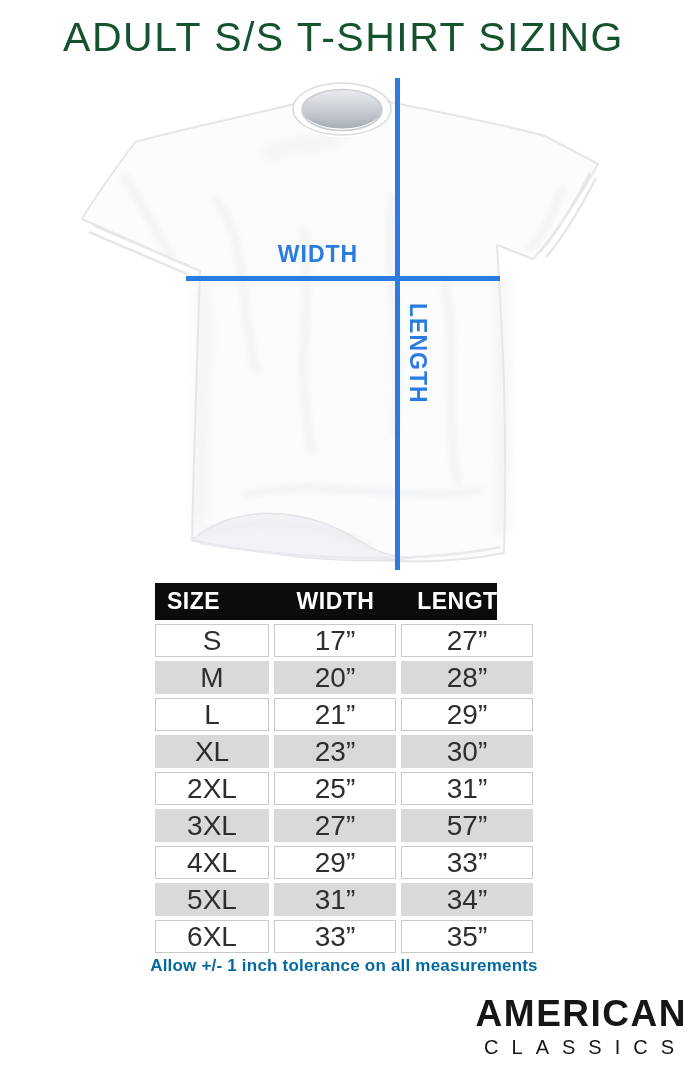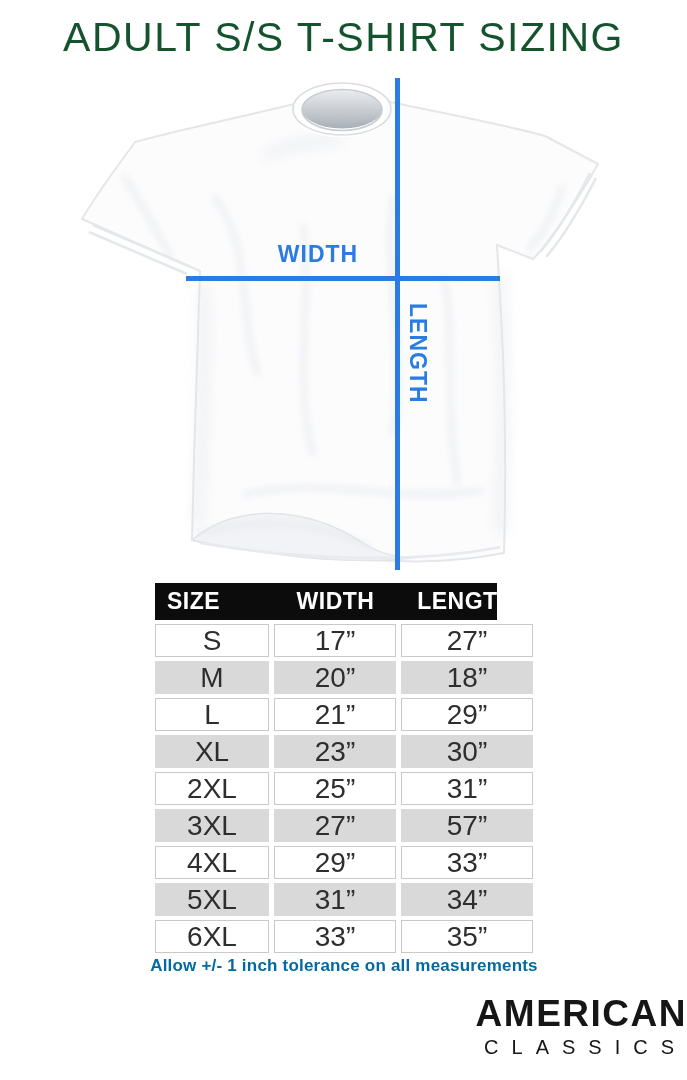--- a/index.html
+++ b/index.html
@@ -155,21 +155,21 @@
     </div>
     <div class="tbody">
         <div class="trow">
           <div class="tcell">S</div>
           <div class="tcell">17”</div>
           <div class="tcell">27”</div>
         </div>
         <div class="trow alt">
           <div class="tcell">M</div>
           <div class="tcell">20”</div>
-          <div class="tcell">18”</div>
+          <div class="tcell">28”</div>
         </div>
         <div class="trow">
           <div class="tcell">L</div>
           <div class="tcell">21”</div>
           <div class="tcell">29”</div>
         </div>
         <div class="trow alt">
           <div class="tcell">XL</div>
           <div class="tcell">23”</div>
           <div class="tcell">30”</div>

